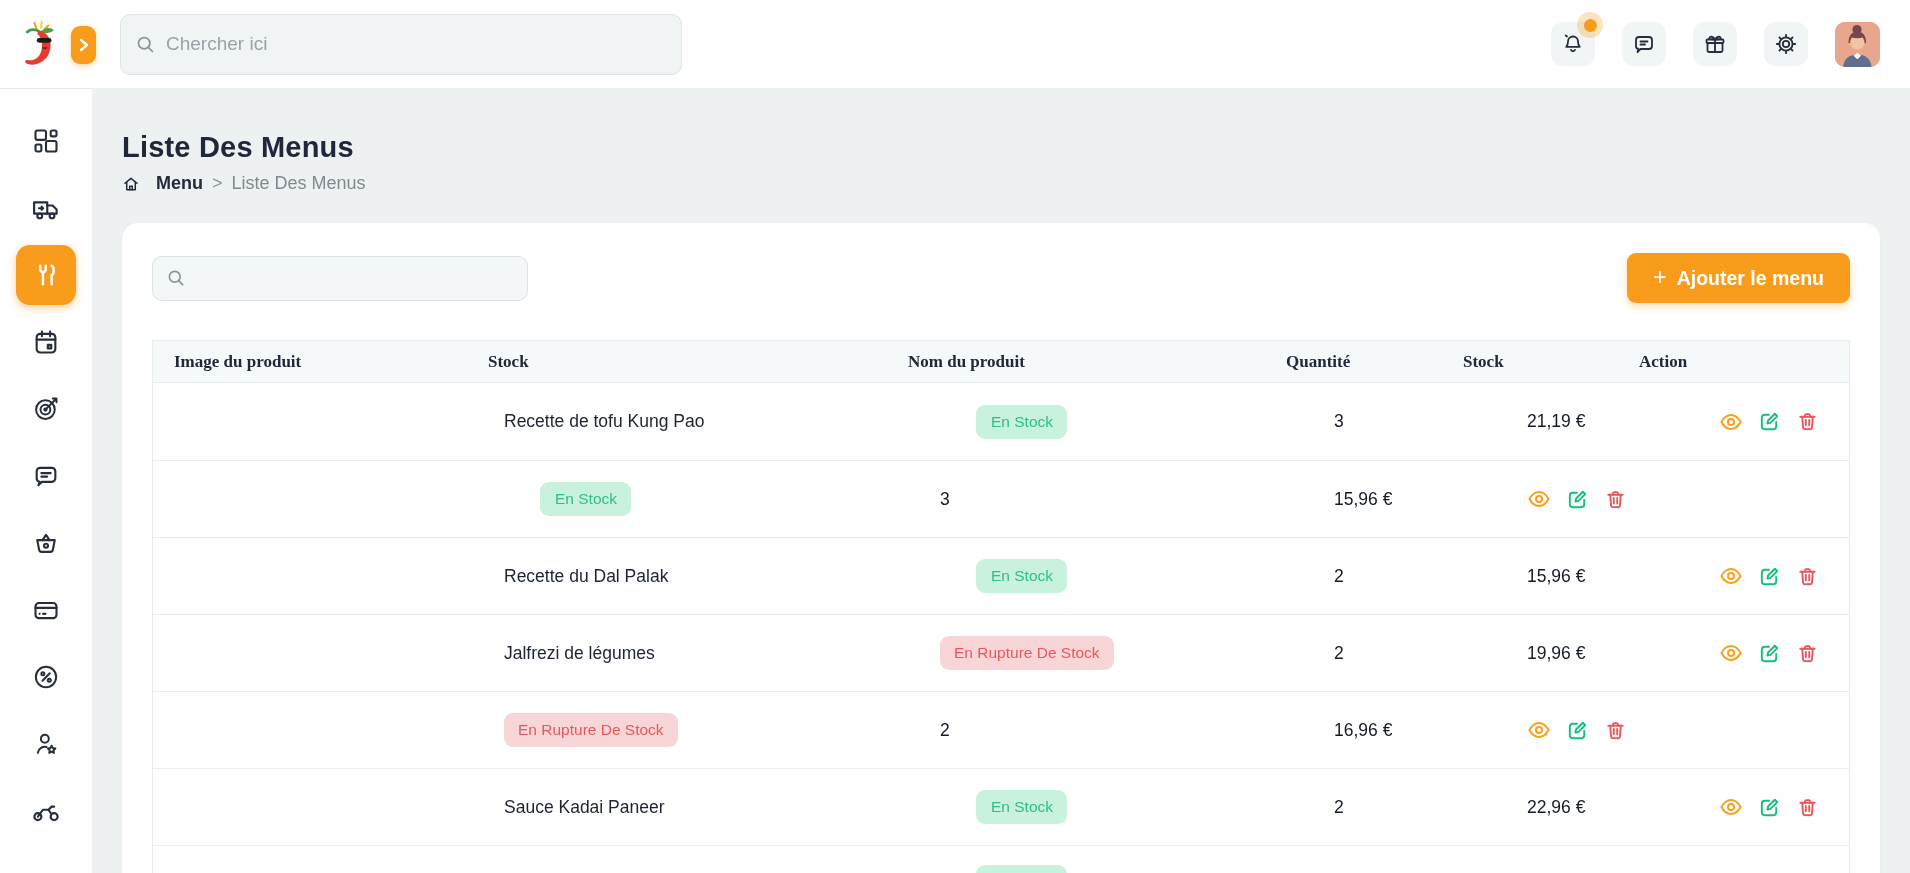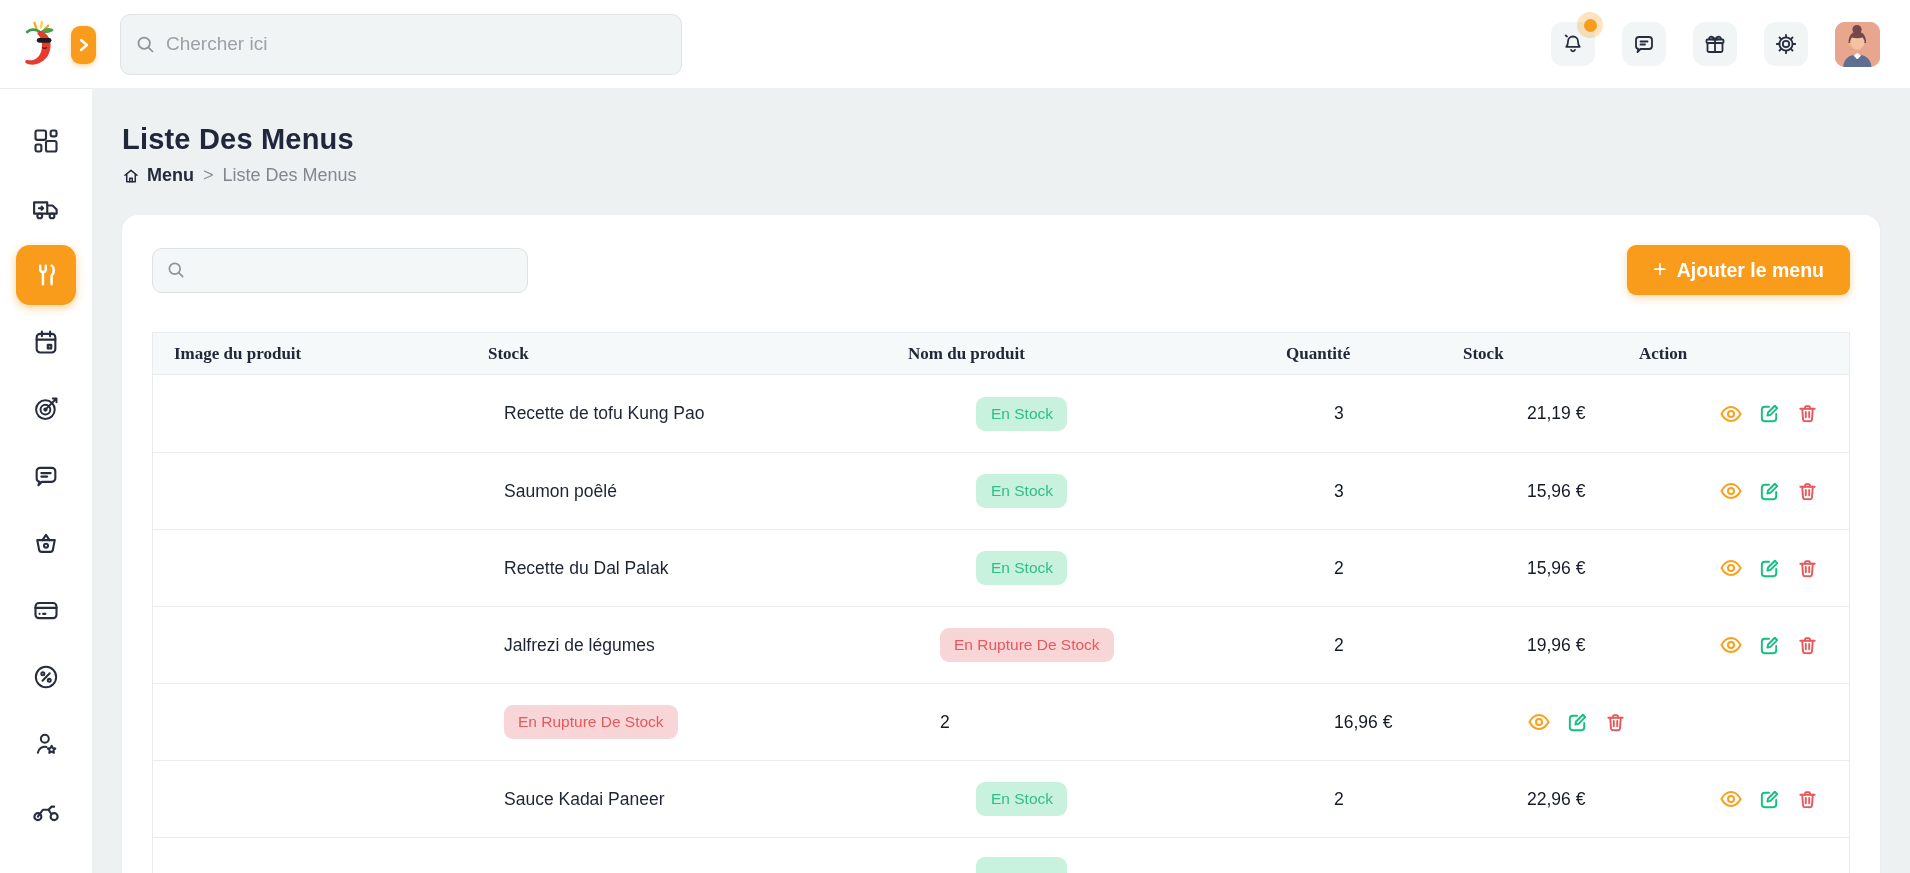--- a/index.html
+++ b/index.html
@@ -62,24 +62,24 @@
     position:absolute; top:-10px; right:-8px; width:26px; height:26px;
     border-radius:50%; background:rgba(249,156,27,.28);
     display:flex; align-items:center; justify-content:center;
   }
   .notif-dot{ width:13px; height:13px; border-radius:50%; background:#f99c1b; }
   .avatar{
     width:45px; height:45px; border-radius:10px; overflow:hidden; cursor:pointer;
     border:none; padding:0; background:#e9a68f; display:block;
   }
   
-  .content{ position:absolute; left:92px; top:89px; right:0; bottom:0; padding:0 30px; }
+  .content{ position:absolute; left:92px; top:89px; right:0; bottom:0; padding:8px 30px; }
   .page-title{ margin-top:34px; font-size:29px; font-weight:700; color:#20273a; letter-spacing:.2px; }
   .breadcrumb{ margin-top:9px; display:flex; align-items:center; gap:9px; font-size:18px; }
-  .breadcrumb .root{ color:#232b3a; font-weight:600; display:flex; align-items:center; gap:7px; }
+  .breadcrumb .root{ color:#232b3a; font-weight:600; display:flex; align-items:center; gap:16px; }
   .breadcrumb .sep{ color:#8a9099; }
   .breadcrumb .current{ color:#818890; }
   
   .card{
     margin-top:29px; background:#ffffff; border-radius:16px;
     padding:30px; height:900px; box-shadow:0 1px 3px rgba(30,40,60,.04);
   }
   .card-top{ display:flex; align-items:center; justify-content:space-between; }
   .table-search{
     width:376px; height:45px; background:#f4f7f7; border:1px solid #dde2e3;
@@ -404,21 +404,20 @@
                   <path d="M9.5 7 V5.5 a1.2 1.2 0 0 1 1.2 -1.2 h2.6 a1.2 1.2 0 0 1 1.2 1.2 V7"></path>
                   <path d="M6.5 7 l.8 11.2 a2 2 0 0 0 2 1.8 h5.4 a2 2 0 0 0 2 -1.8 L17.5 7"></path>
                   <path d="M10.2 10.5 v5.5 M13.8 10.5 v5.5"></path>
                 </svg>
               </button>
           </div>
         </div>
 
         <div class="t-row">
           <div><span class="dish dish-2"></span></div>
-          <div class="cell-name">Saumon poêlé</div>
           <div><span class="badge" data-status="in">En Stock</span></div>
           <div class="cell-qty">3</div>
           <div class="cell-price">15,96 €</div>
           <div class="cell-actions">
             <button class="act-btn">
                 <svg width="24" height="24" viewBox="0 0 24 24" fill="none" stroke="#f9a11b" stroke-width="2">
                   <path d="M2.5 12 C5 7.2 8.7 5 12 5 s7 2.2 9.5 7 C19 16.8 15.3 19 12 19 s-7 -2.2 -9.5 -7 Z"></path>
                   <circle cx="12" cy="12" r="3"></circle>
                 </svg>
               </button>

